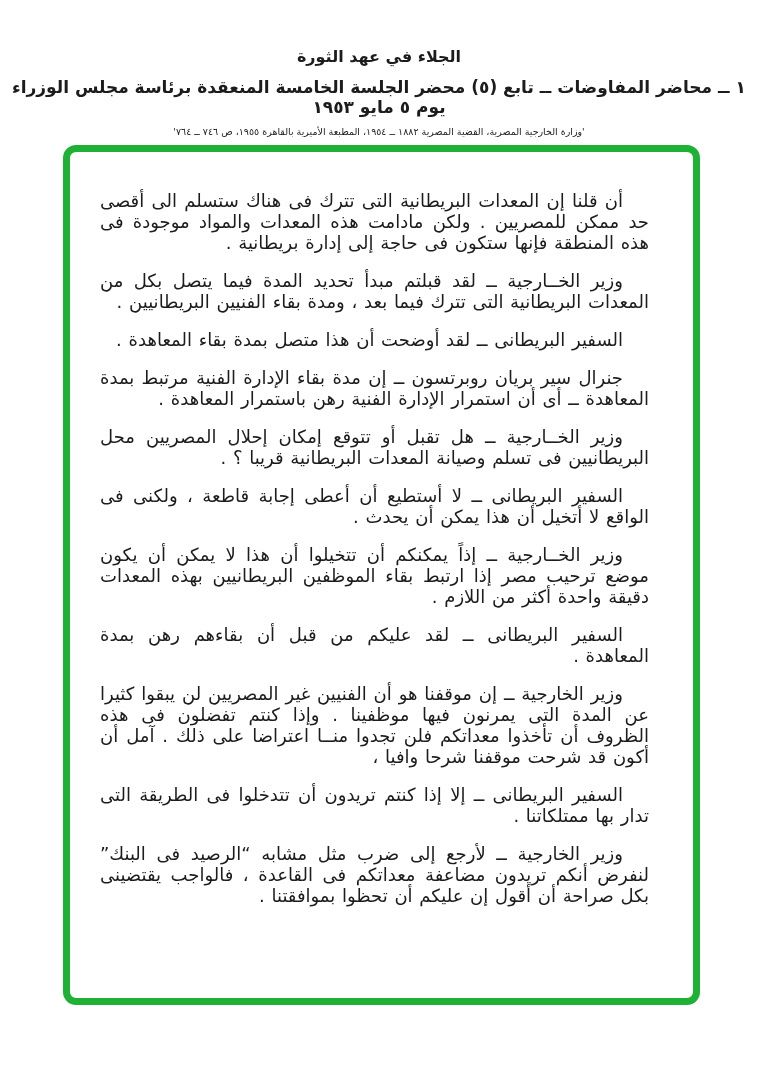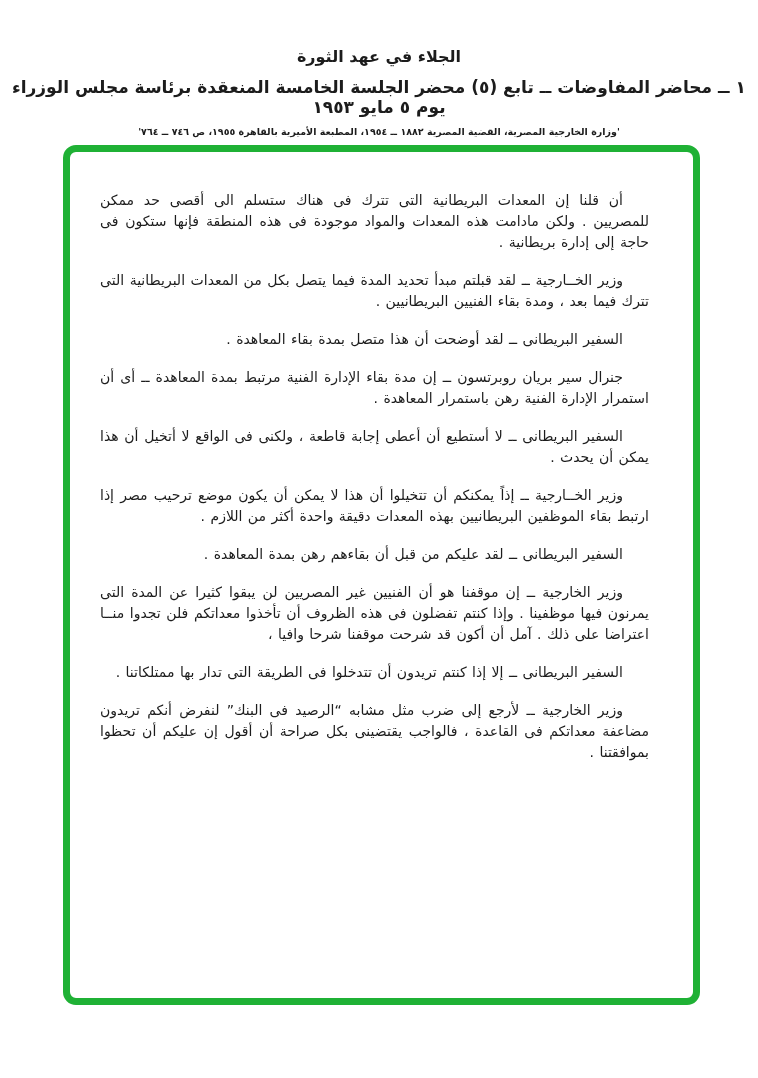--- a/index.html
+++ b/index.html
@@ -27,37 +27,37 @@
     margin: 0 0 11px 0;
     letter-spacing: 0.3px;
   }
   .doc-subtitle {
     font-size: 17px;
     font-weight: bold;
     margin: 0 0 9px 0;
   }
   .doc-source {
     font-size: 9.5px;
-    font-weight: bold;
+    font-weight: normal;
     margin: 0;
     text-align: center;
   }
   .highlight-frame {
     position: absolute;
     top: 145px;
     left: 63px;
     width: 637px;
     height: 860px;
     box-sizing: border-box;
     border: 7px solid #1fb135;
     border-radius: 13px;
     padding: 38px 44px 26px 30px;
   }
   .highlight-frame p {
-    font-size: 14px;
+    font-size: 18px;
     line-height: 21px;
     margin: 0 0 17px 0;
     text-align: justify;
     text-indent: 26px;
     word-spacing: 1px;
   }
   .page-number {
     position: absolute;
     bottom: 26px;
     left: 0;
@@ -76,20 +76,21 @@
     <h1 class="doc-title">الجلاء في عهد الثورة</h1>
     <div class="doc-subtitle">١ ــ محاضر المفاوضات ــ تابع (٥) محضر الجلسة الخامسة المنعقدة برئاسة مجلس الوزراء يوم ٥ مايو ١٩٥٣</div>
     <div class="doc-source">'وزارة الخارجية المصرية، القضية المصرية ١٨٨٢ ــ ١٩٥٤، المطبعة الأميرية بالقاهرة ١٩٥٥، ص ٧٤٦ ــ ٧٦٤'</div>
   </div>
 
   <div class="highlight-frame">
     <p>أن قلنا إن المعدات البريطانية التى تترك فى هناك ستسلم الى أقصى حد ممكن للمصريين . ولكن مادامت هذه المعدات والمواد موجودة فى هذه المنطقة فإنها ستكون فى حاجة إلى إدارة بريطانية .</p>
     <p>وزير الخــارجية ــ لقد قبلتم مبدأ تحديد المدة فيما يتصل بكل من المعدات البريطانية التى تترك فيما بعد ، ومدة بقاء الفنيين البريطانيين .</p>
     <p>السفير البريطانى ــ لقد أوضحت أن هذا متصل بمدة بقاء المعاهدة .</p>
     <p>جنرال سير بريان روبرتسون ــ إن مدة بقاء الإدارة الفنية مرتبط بمدة المعاهدة ــ أى أن استمرار الإدارة الفنية رهن باستمرار المعاهدة .</p>
+    <p>وزير الخــارجية ــ هل تقبل أو تتوقع إمكان إحلال المصريين محل البريطانيين فى تسلم وصيانة المعدات البريطانية قريبا ؟ .</p>
     <p>السفير البريطانى ــ لا أستطيع أن أعطى إجابة قاطعة ، ولكنى فى الواقع لا أتخيل أن هذا يمكن أن يحدث .</p>
     <p>وزير الخــارجية ــ إذاً يمكنكم أن تتخيلوا أن هذا لا يمكن أن يكون موضع ترحيب مصر إذا ارتبط بقاء الموظفين البريطانيين بهذه المعدات دقيقة واحدة أكثر من اللازم .</p>
     <p>السفير البريطانى ــ لقد عليكم من قبل أن بقاءهم رهن بمدة المعاهدة .</p>
     <p>وزير الخارجية ــ إن موقفنا هو أن الفنيين غير المصريين لن يبقوا كثيرا عن المدة التى يمرنون فيها موظفينا . وإذا كنتم تفضلون فى هذه الظروف أن تأخذوا معداتكم فلن تجدوا منــا اعتراضا على ذلك . آمل أن أكون قد شرحت موقفنا شرحا وافيا ،</p>
     <p>السفير البريطانى ــ إلا إذا كنتم تريدون أن تتدخلوا فى الطريقة التى تدار بها ممتلكاتنا .</p>
     <p>وزير الخارجية ــ لأرجع إلى ضرب مثل مشابه “الرصيد فى البنك” لنفرض أنكم تريدون مضاعفة معداتكم فى القاعدة ، فالواجب يقتضينى بكل صراحة أن أقول إن عليكم أن تحظوا بموافقتنا .</p>
   </div>
 
 
 </div>

